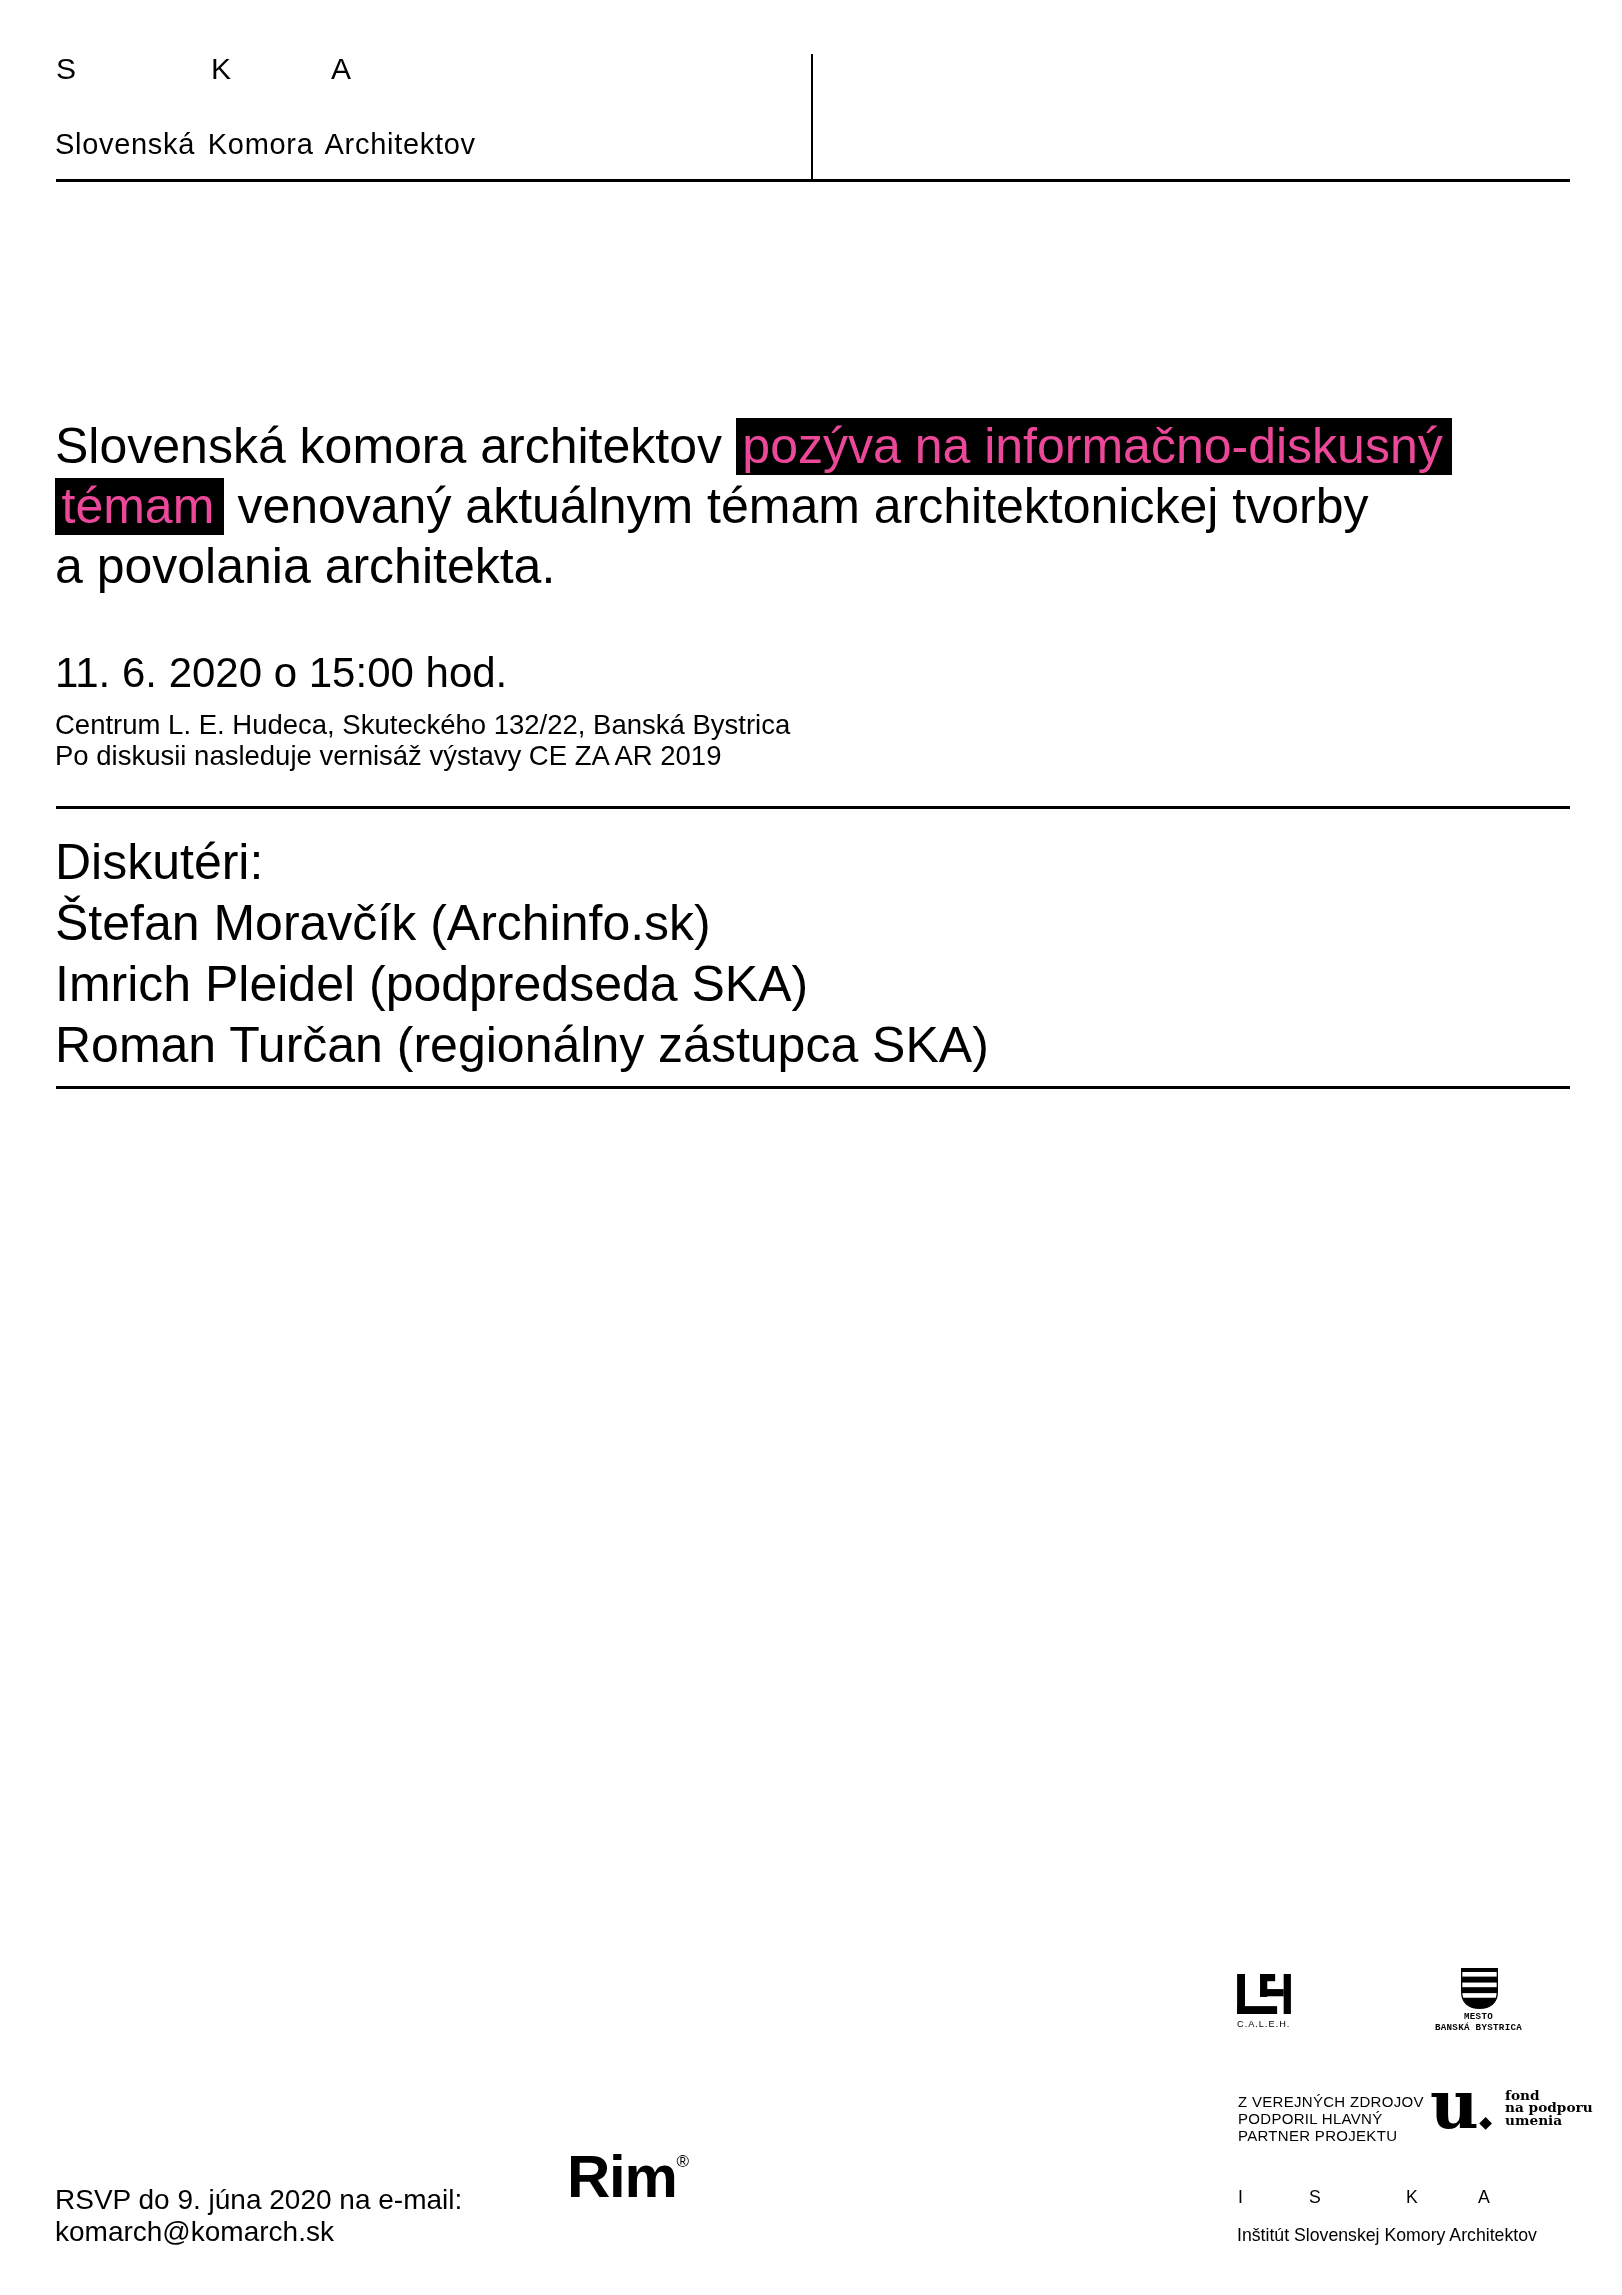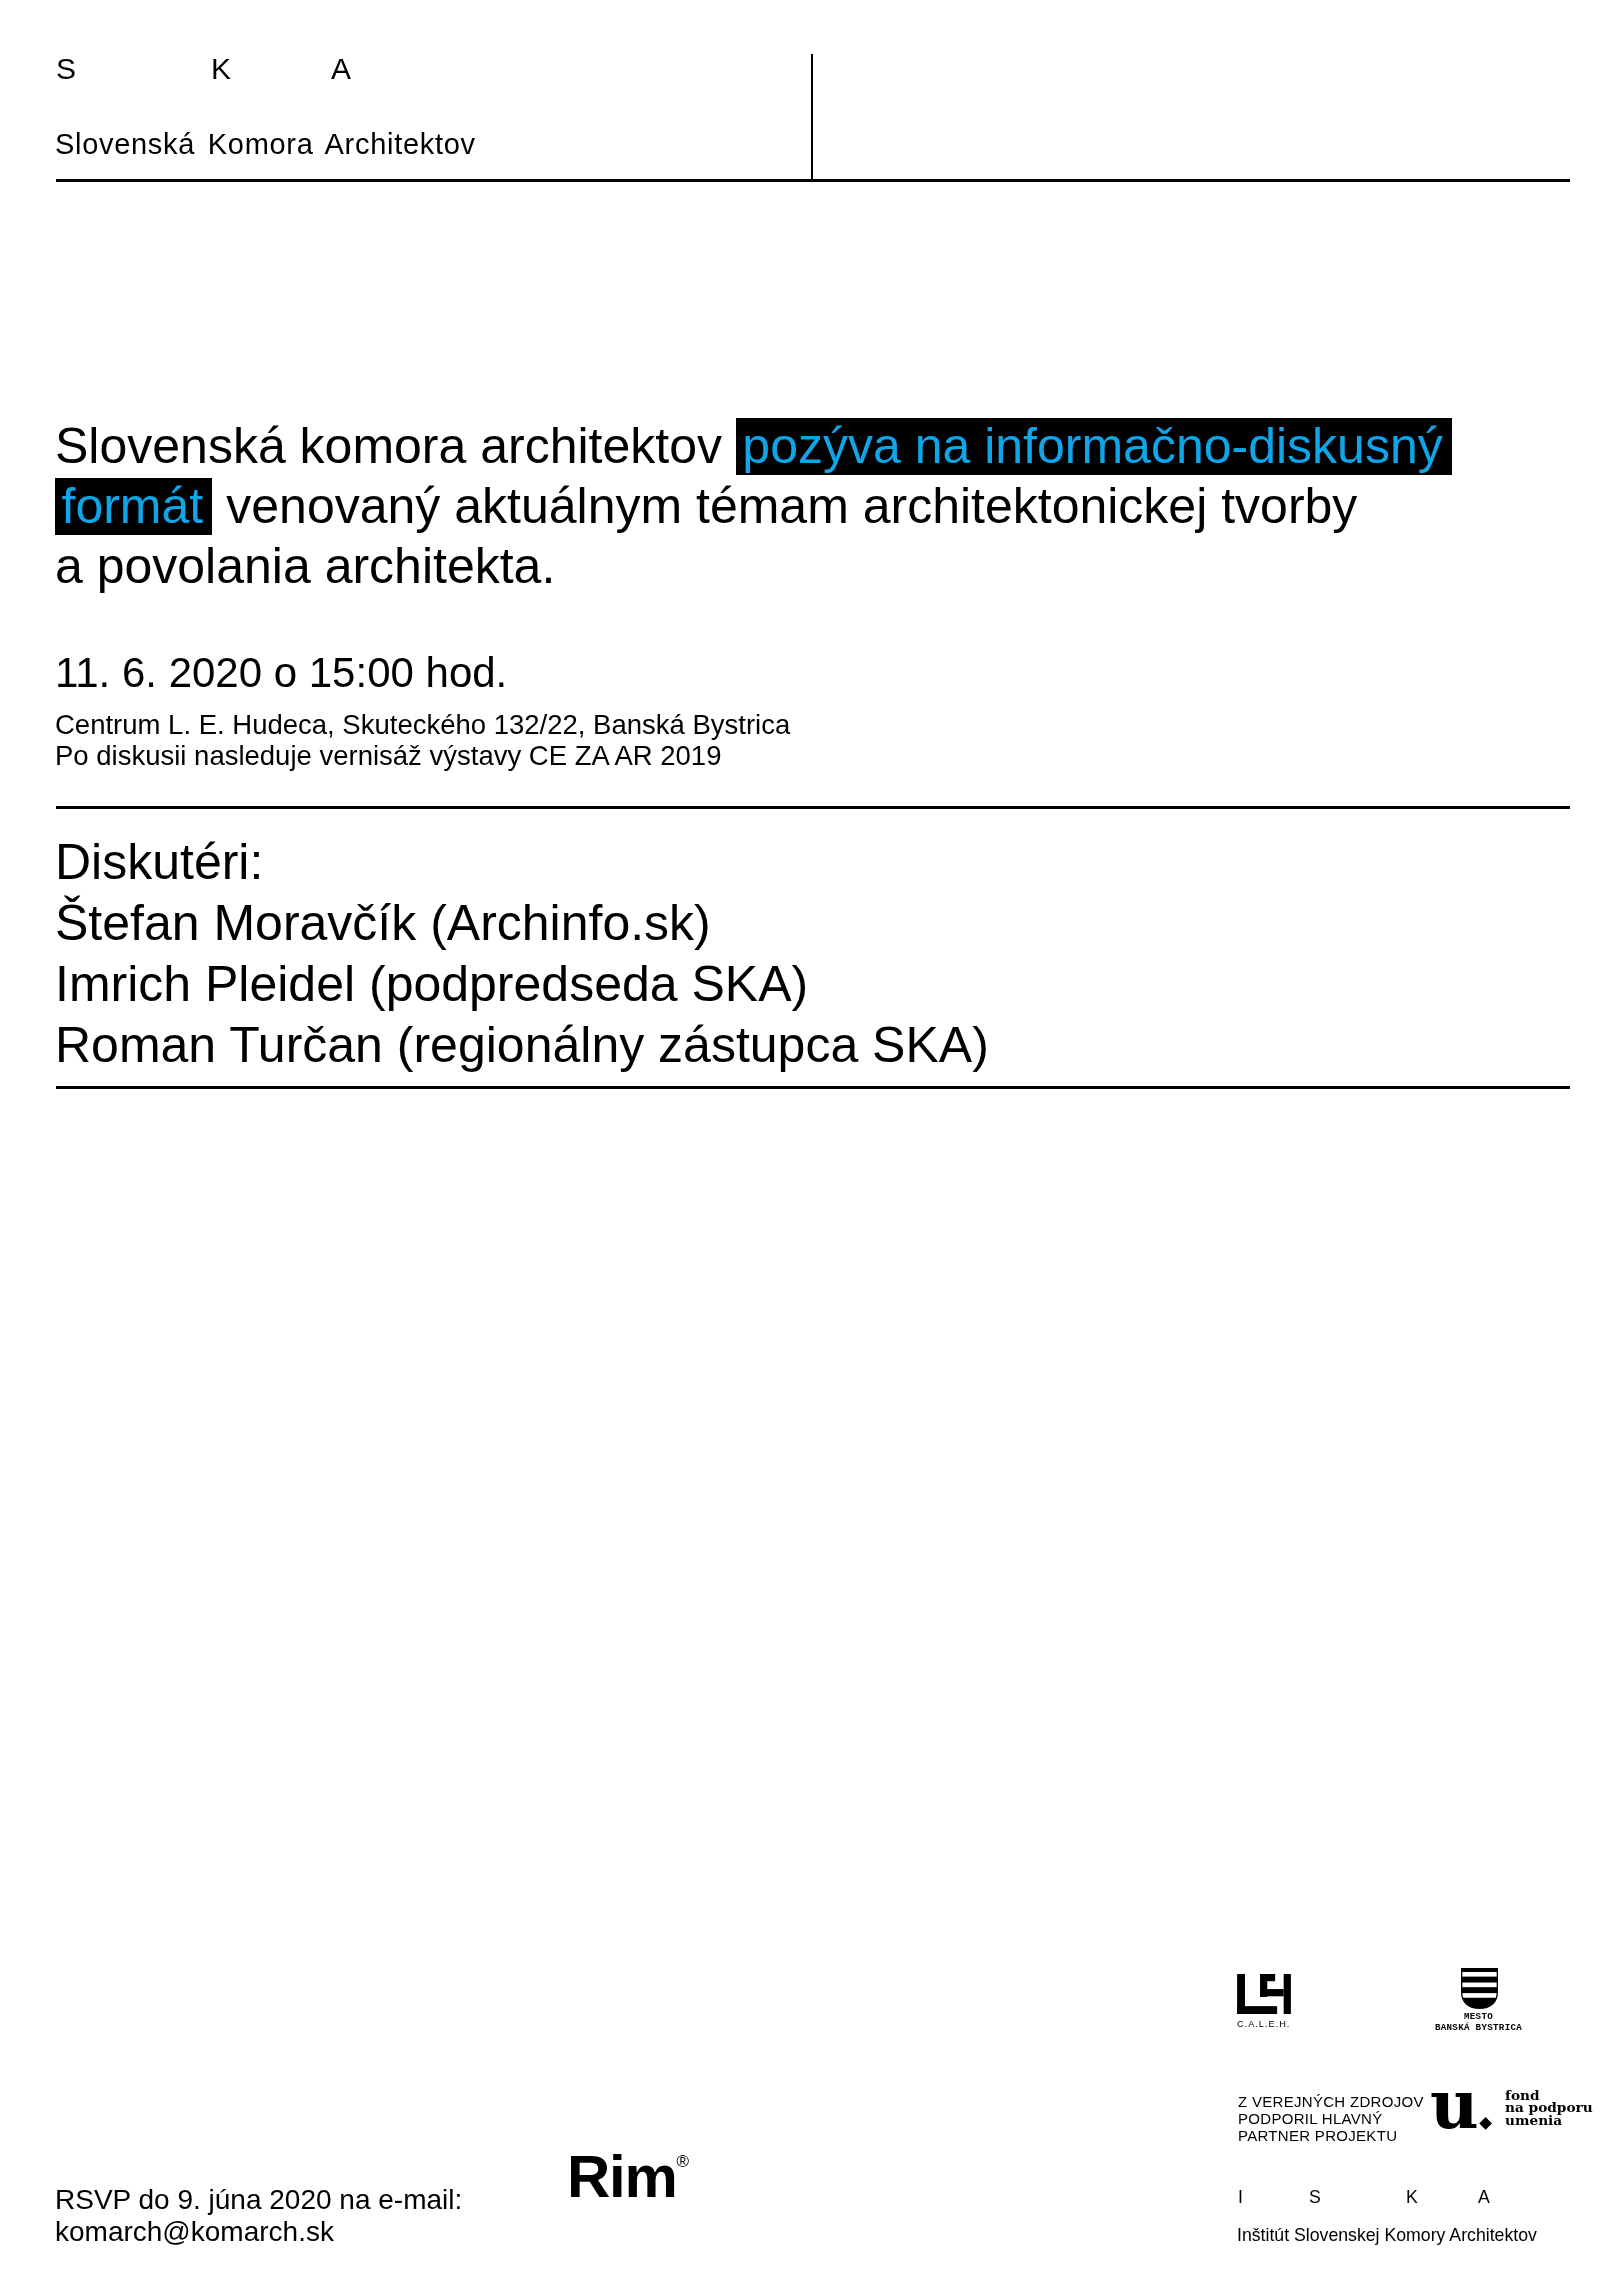--- a/index.html
+++ b/index.html
@@ -16,21 +16,21 @@
 
   
   .ska-letter { font-size:30px; line-height:30px; }
   .org-line   { font-size:29px; line-height:29px; letter-spacing:0.7px; word-spacing:3.9px; }
   .vrule { width:2px; background:#000; }
   .hrule { height:2.6px; background:#000; }
 
   
   .intro { font-size:50px; line-height:60px; }
   .hl {
-    background:#000; color:#0ea5e9;
+    background:#000; color:#ec4899;
     padding:0 9.2px 1.3px 6.5px;
   }
 
   
   .event-date { font-size:42px; line-height:46px; }
   .event-sub  { font-size:27.5px; line-height:31px; }
 
   
   .panel { font-size:50px; line-height:61px; }
 
@@ -62,21 +62,21 @@
   <span class="abs ska-letter" style="left:211px; top:54px;">K</span>
   <span class="abs ska-letter" style="left:331px; top:54px;">A</span>
 
   <div class="abs org-line" style="left:55px; top:130px;">Slovenská Komora Architektov</div>
 
   <div class="abs vrule" style="left:811px; top:54px; height:127px;"></div>
   <div class="abs hrule" style="left:56px; top:179px; width:1514px;"></div>
 
   <div class="abs intro" style="left:55px; top:416px; width:1531px;">
     <div><span>Slovenská komora architektov </span><span class="hl">pozýva na informačno-diskusný</span></div>
-    <div><span class="hl">formát</span><span> venovaný aktuálnym témam architektonickej tvorby</span></div>
+    <div><span class="hl">témam</span><span> venovaný aktuálnym témam architektonickej tvorby</span></div>
     <div>a povolania architekta.</div>
   </div>
 
   <div class="abs event-date" style="left:55px; top:650px;">11. 6. 2020 o 15:00 hod.</div>
   <div class="abs event-sub" style="left:55px; top:709px;">
     <div>Centrum L. E. Hudeca, Skuteckého 132/22, Banská Bystrica</div>
     <div>Po diskusii nasleduje vernisáž výstavy CE ZA AR 2019</div>
   </div>
 
   <div class="abs hrule" style="left:56px; top:806px; width:1514px;"></div>

